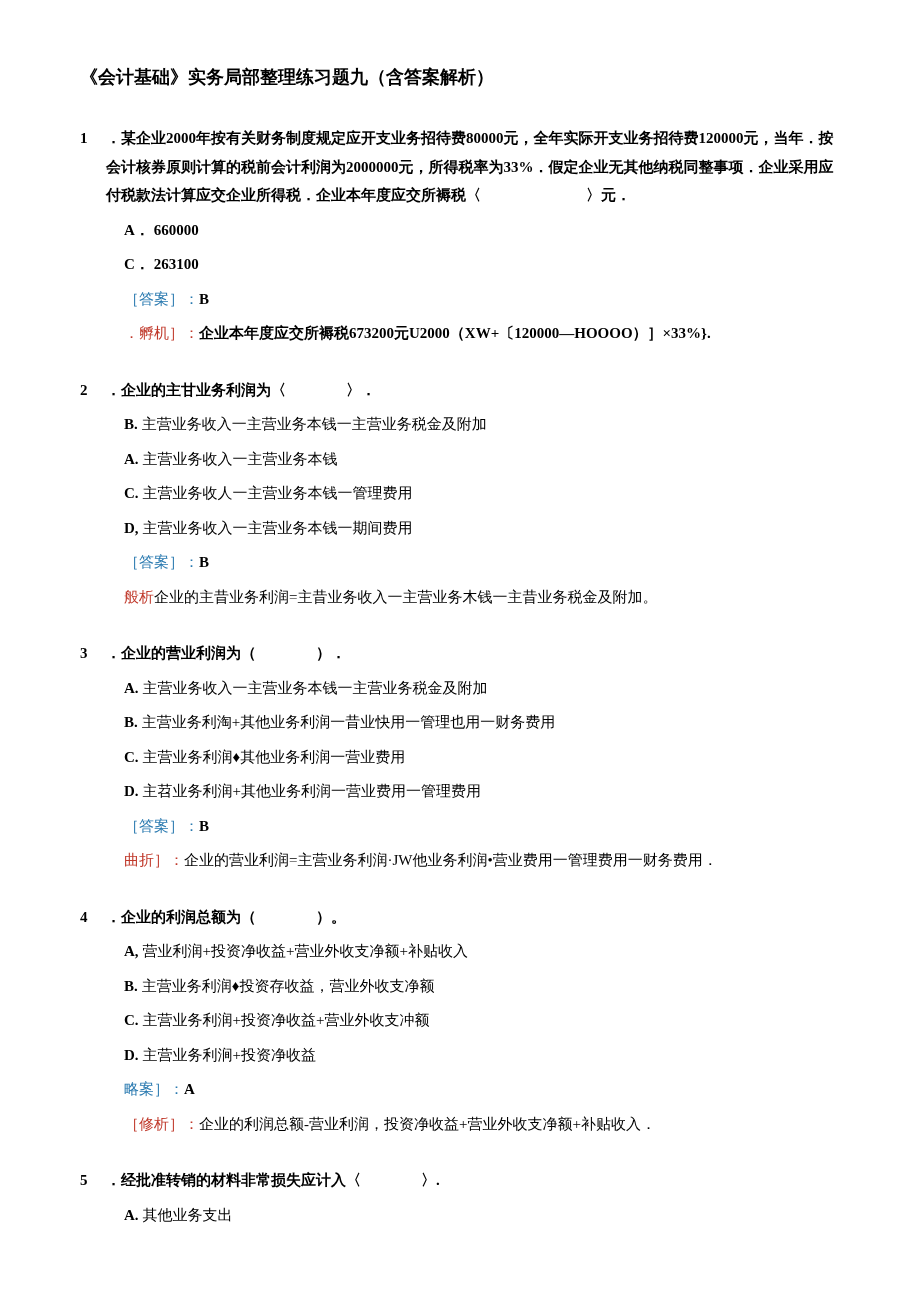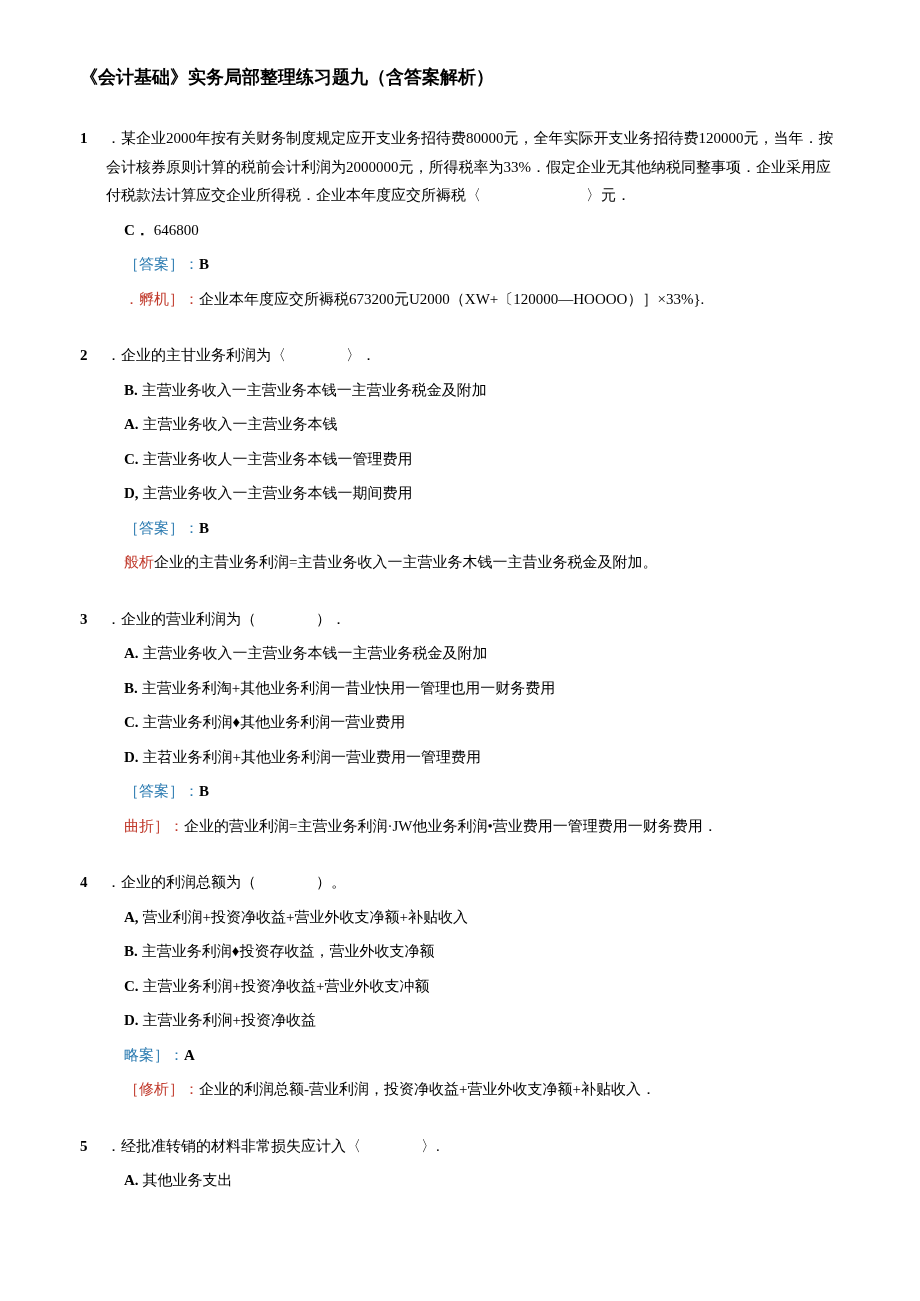--- a/index.html
+++ b/index.html
@@ -52,35 +52,36 @@
   .answer-value {
     font-weight: bold;
   }
   .analysis {
     padding-left: 44px;
     margin: 6px 0;
   }
   .analysis-label {
     color: #c0392b;
   }
-  .bold { font-weight: normal; }
+  .bold { font-weight: bold; }
 </style>
 </head>
 <body>
 
 <div class="title">《会计基础》实务局部整理练习题九（含答案解析）</div>
 
 <div id="questions-container">
     <div class="question">
       <div class="stem">
         <div class="qnum">1</div>
         <div class="qtext bold">．某企业2000年按有关财务制度规定应开支业务招待费80000元，全年实际开支业务招待费120000元，当年．按会计核券原则计算的税前会计利润为2000000元，所得税率为33%．假定企业无其他纳税同整事项．企业采用应付税款法计算应交企业所得税．企业本年度应交所褥税〈　　　　　　　〉元．</div>
       </div>
       <div class="options">
-        <div class="option"><span class="opt-label">C．</span><span class="bold">646800</span></div>
+        <div class="option"><span class="opt-label">A．</span><span class="bold">660000</span></div>
+        <div class="option"><span class="opt-label">C．</span><span class="bold">263100</span></div>
       </div>
       <div class="answer"><span class="answer-label">［答案］：</span><span class="answer-value">B</span></div>
       <div class="analysis"><span class="analysis-label">．孵机］：</span><span class="bold">企业本年度应交所褥税673200元U2000（XW+〔120000—HOOOO）］×33%}.</span></div>
     </div>
     <div class="question">
       <div class="stem">
         <div class="qnum">2</div>
         <div class="qtext bold">．企业的主甘业务利润为〈　　　　〉．</div>
       </div>
       <div class="options">

